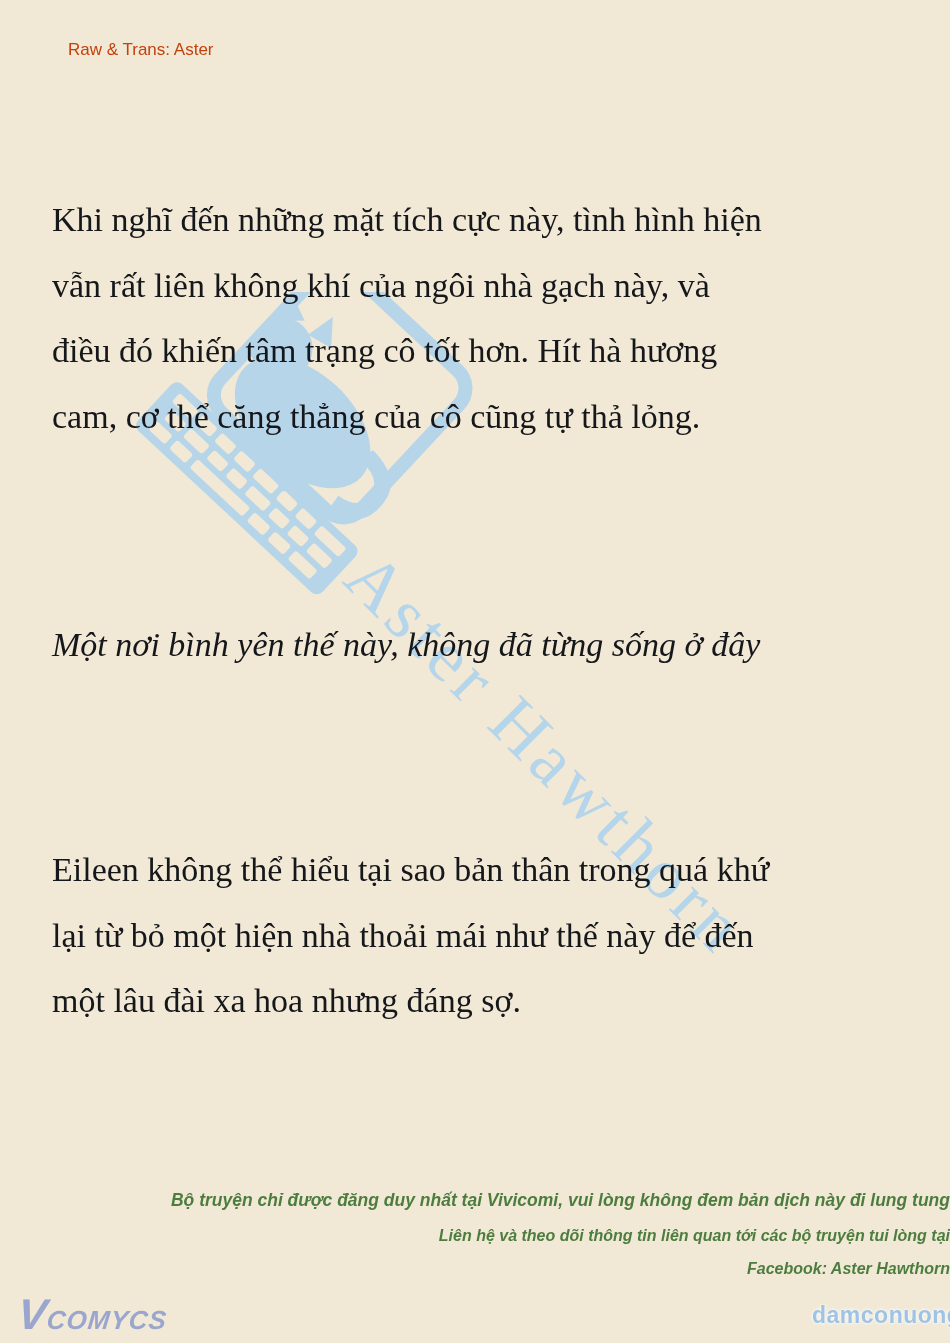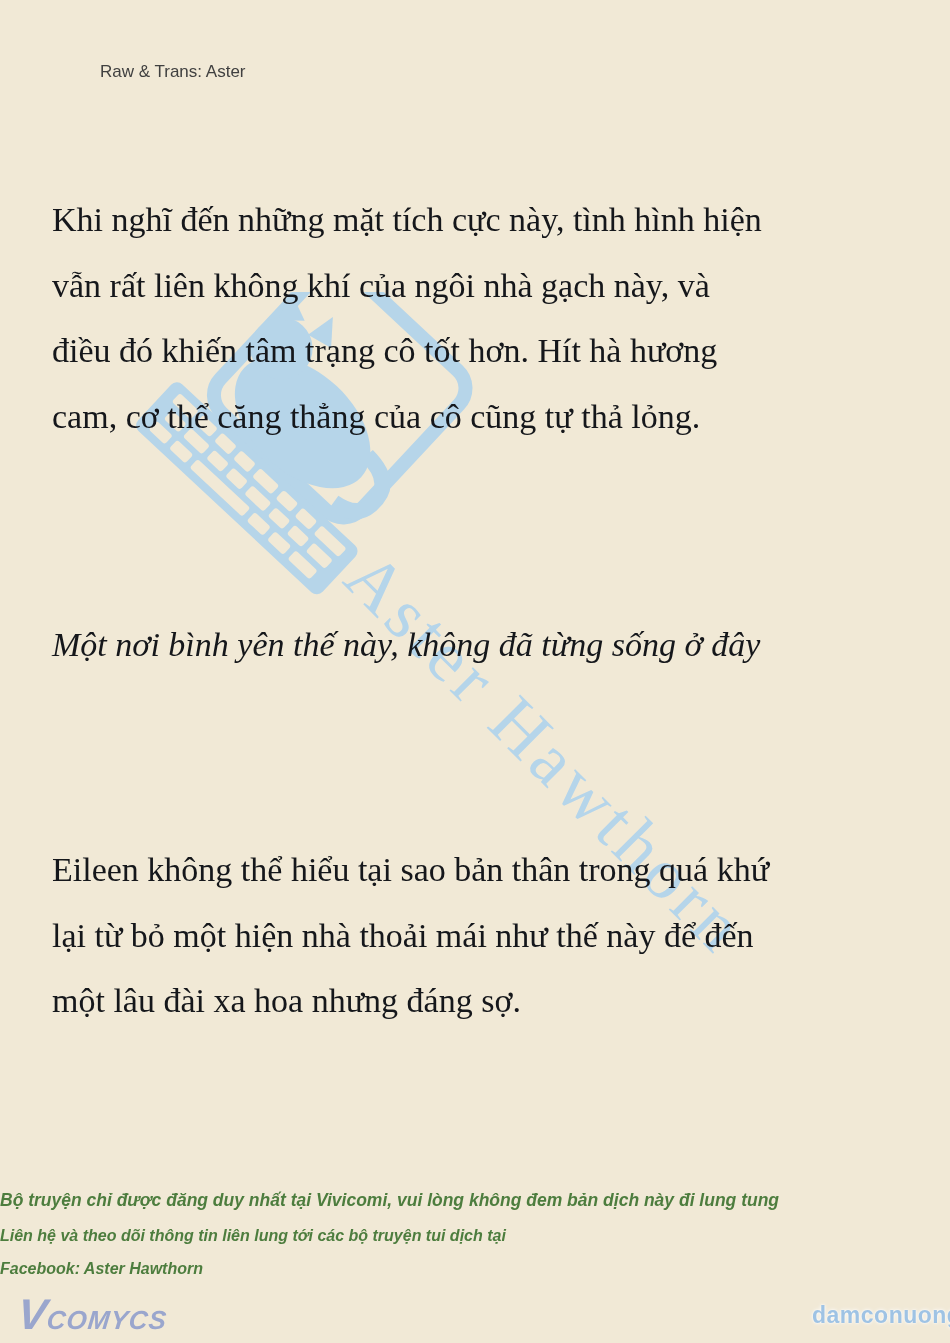--- a/index.html
+++ b/index.html
@@ -18,33 +18,33 @@
     position:absolute; left:358px; top:528px;
     font-family:"Liberation Serif", serif;
     font-size:72px; line-height:74px; letter-spacing:5px;
     color:#b2d4ec; white-space:nowrap;
     transform:rotate(45deg); transform-origin:left center;
     opacity:0.95;
   }
   
   .txt-layer { position:absolute; inset:0; z-index:1; }
   .header-credit {
-    position:absolute; left:68px; top:62px;
+    position:absolute; left:68px; top:40px;
     font-family:"Liberation Sans", sans-serif;
-    font-size:17px; color:#404040;margin-left:32px;
+    font-size:17px; color:#c2410c;
   }
   .para { position:absolute; left:52px; width:830px; font-size:34px; line-height:65.5px; }
   .para .line { white-space:nowrap; }
   .para-1 { top:187px; }
   .para-2 { top:612px; font-style:italic; }
   .para-3 { top:837px; }
   
   .footer-line {
     position:absolute; left:0; width:950px;
-    text-align:left;
+    text-align:right;
     font-family:"Liberation Sans", sans-serif;
     font-style:italic; font-weight:bold;
     color:#4d7d3e; line-height:24px;
   }
   .footer-line-1 { top:1188px; font-size:17.5px; }
   .footer-line-2 { top:1224px; font-size:16px; }
   .footer-line-3 { top:1257px; font-size:16px; }
   
   .vcomycs-logo {
     position:absolute; left:18px; top:1290px;
@@ -131,20 +131,20 @@
       <div class="line">Một nơi bình yên thế này, không đã từng sống ở đây</div>
     </div>
 
     <div class="para para-3">
       <div class="line">Eileen không thể hiểu tại sao bản thân trong quá khứ</div>
       <div class="line">lại từ bỏ một hiện nhà thoải mái như thế này để đến</div>
       <div class="line">một lâu đài xa hoa nhưng đáng sợ.</div>
     </div>
 
     <div class="footer-line footer-line-1">Bộ truyện chỉ được đăng duy nhất tại Vivicomi, vui lòng không đem bản dịch này đi lung tung</div>
-    <div class="footer-line footer-line-2">Liên hệ và theo dõi thông tin liên lung tới các bộ truyện tui dịch tại</div>
+    <div class="footer-line footer-line-2">Liên hệ và theo dõi thông tin liên quan tới các bộ truyện tui lòng tại</div>
     <div class="footer-line footer-line-3">Facebook: Aster Hawthorn</div>
 
     <div class="vcomycs-logo">VCOMYCS</div>
     <div class="damconuong-logo">damconuong</div>
 
   </div>
 </div>
 
 </body></html>

